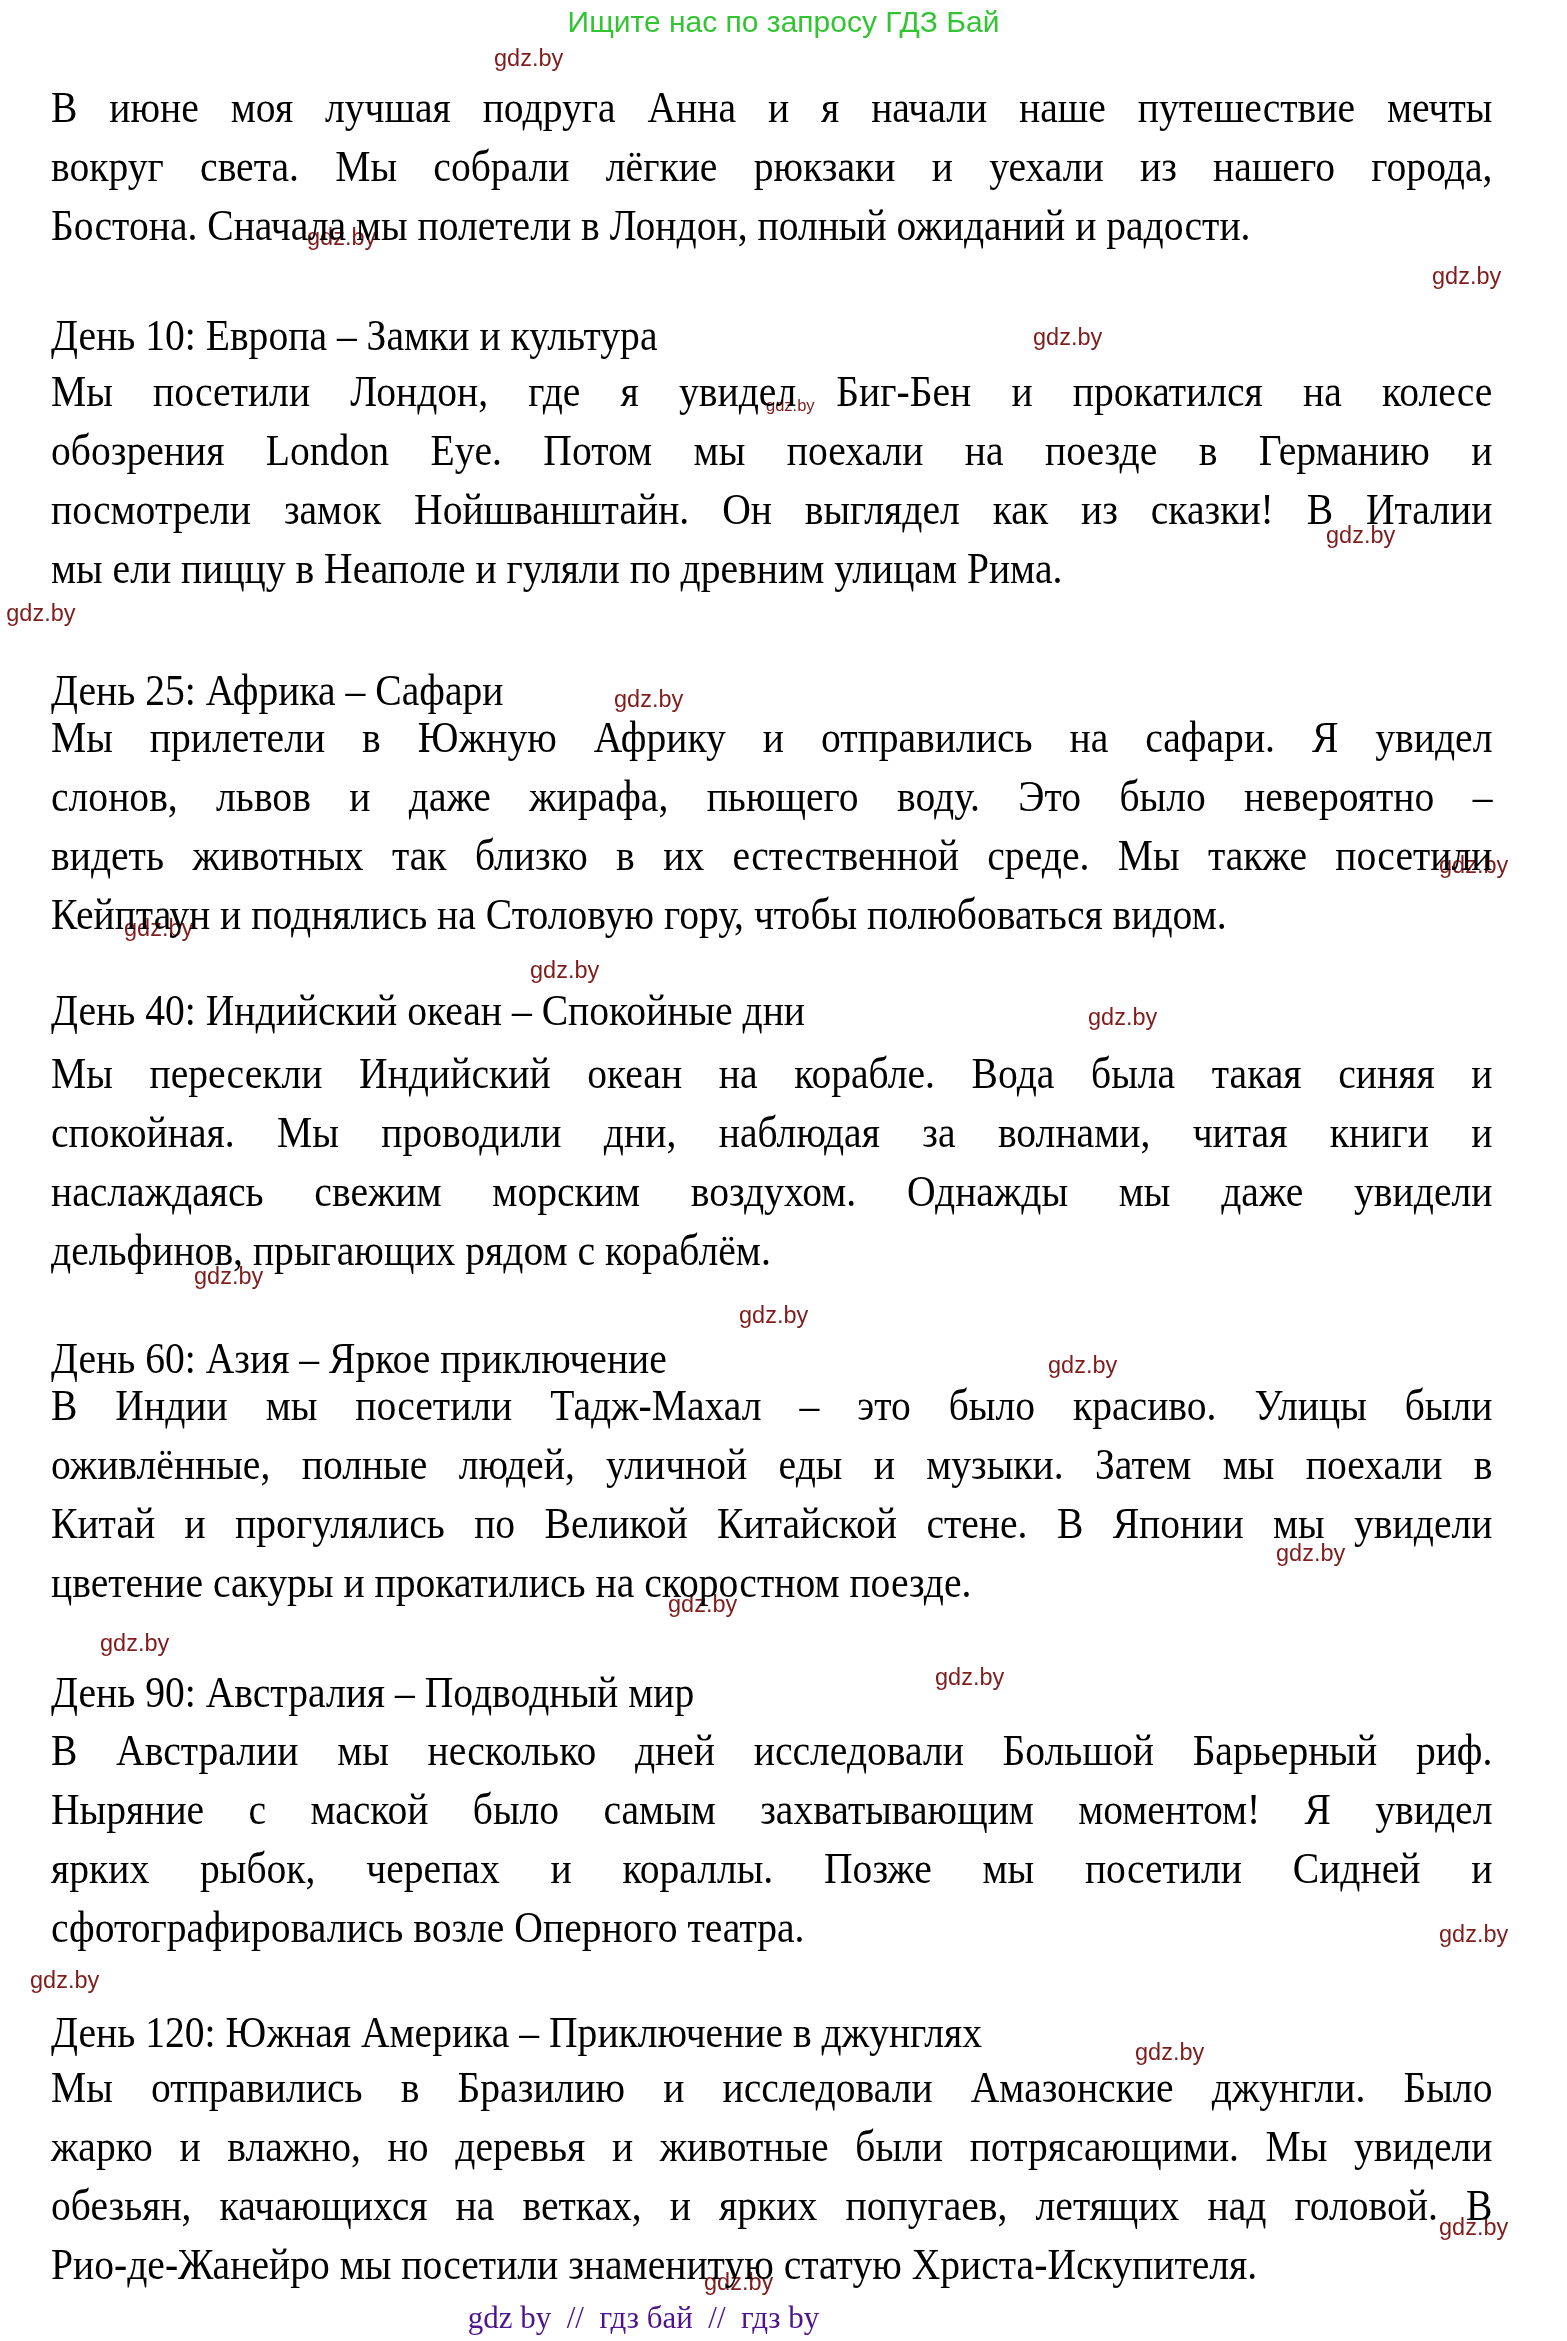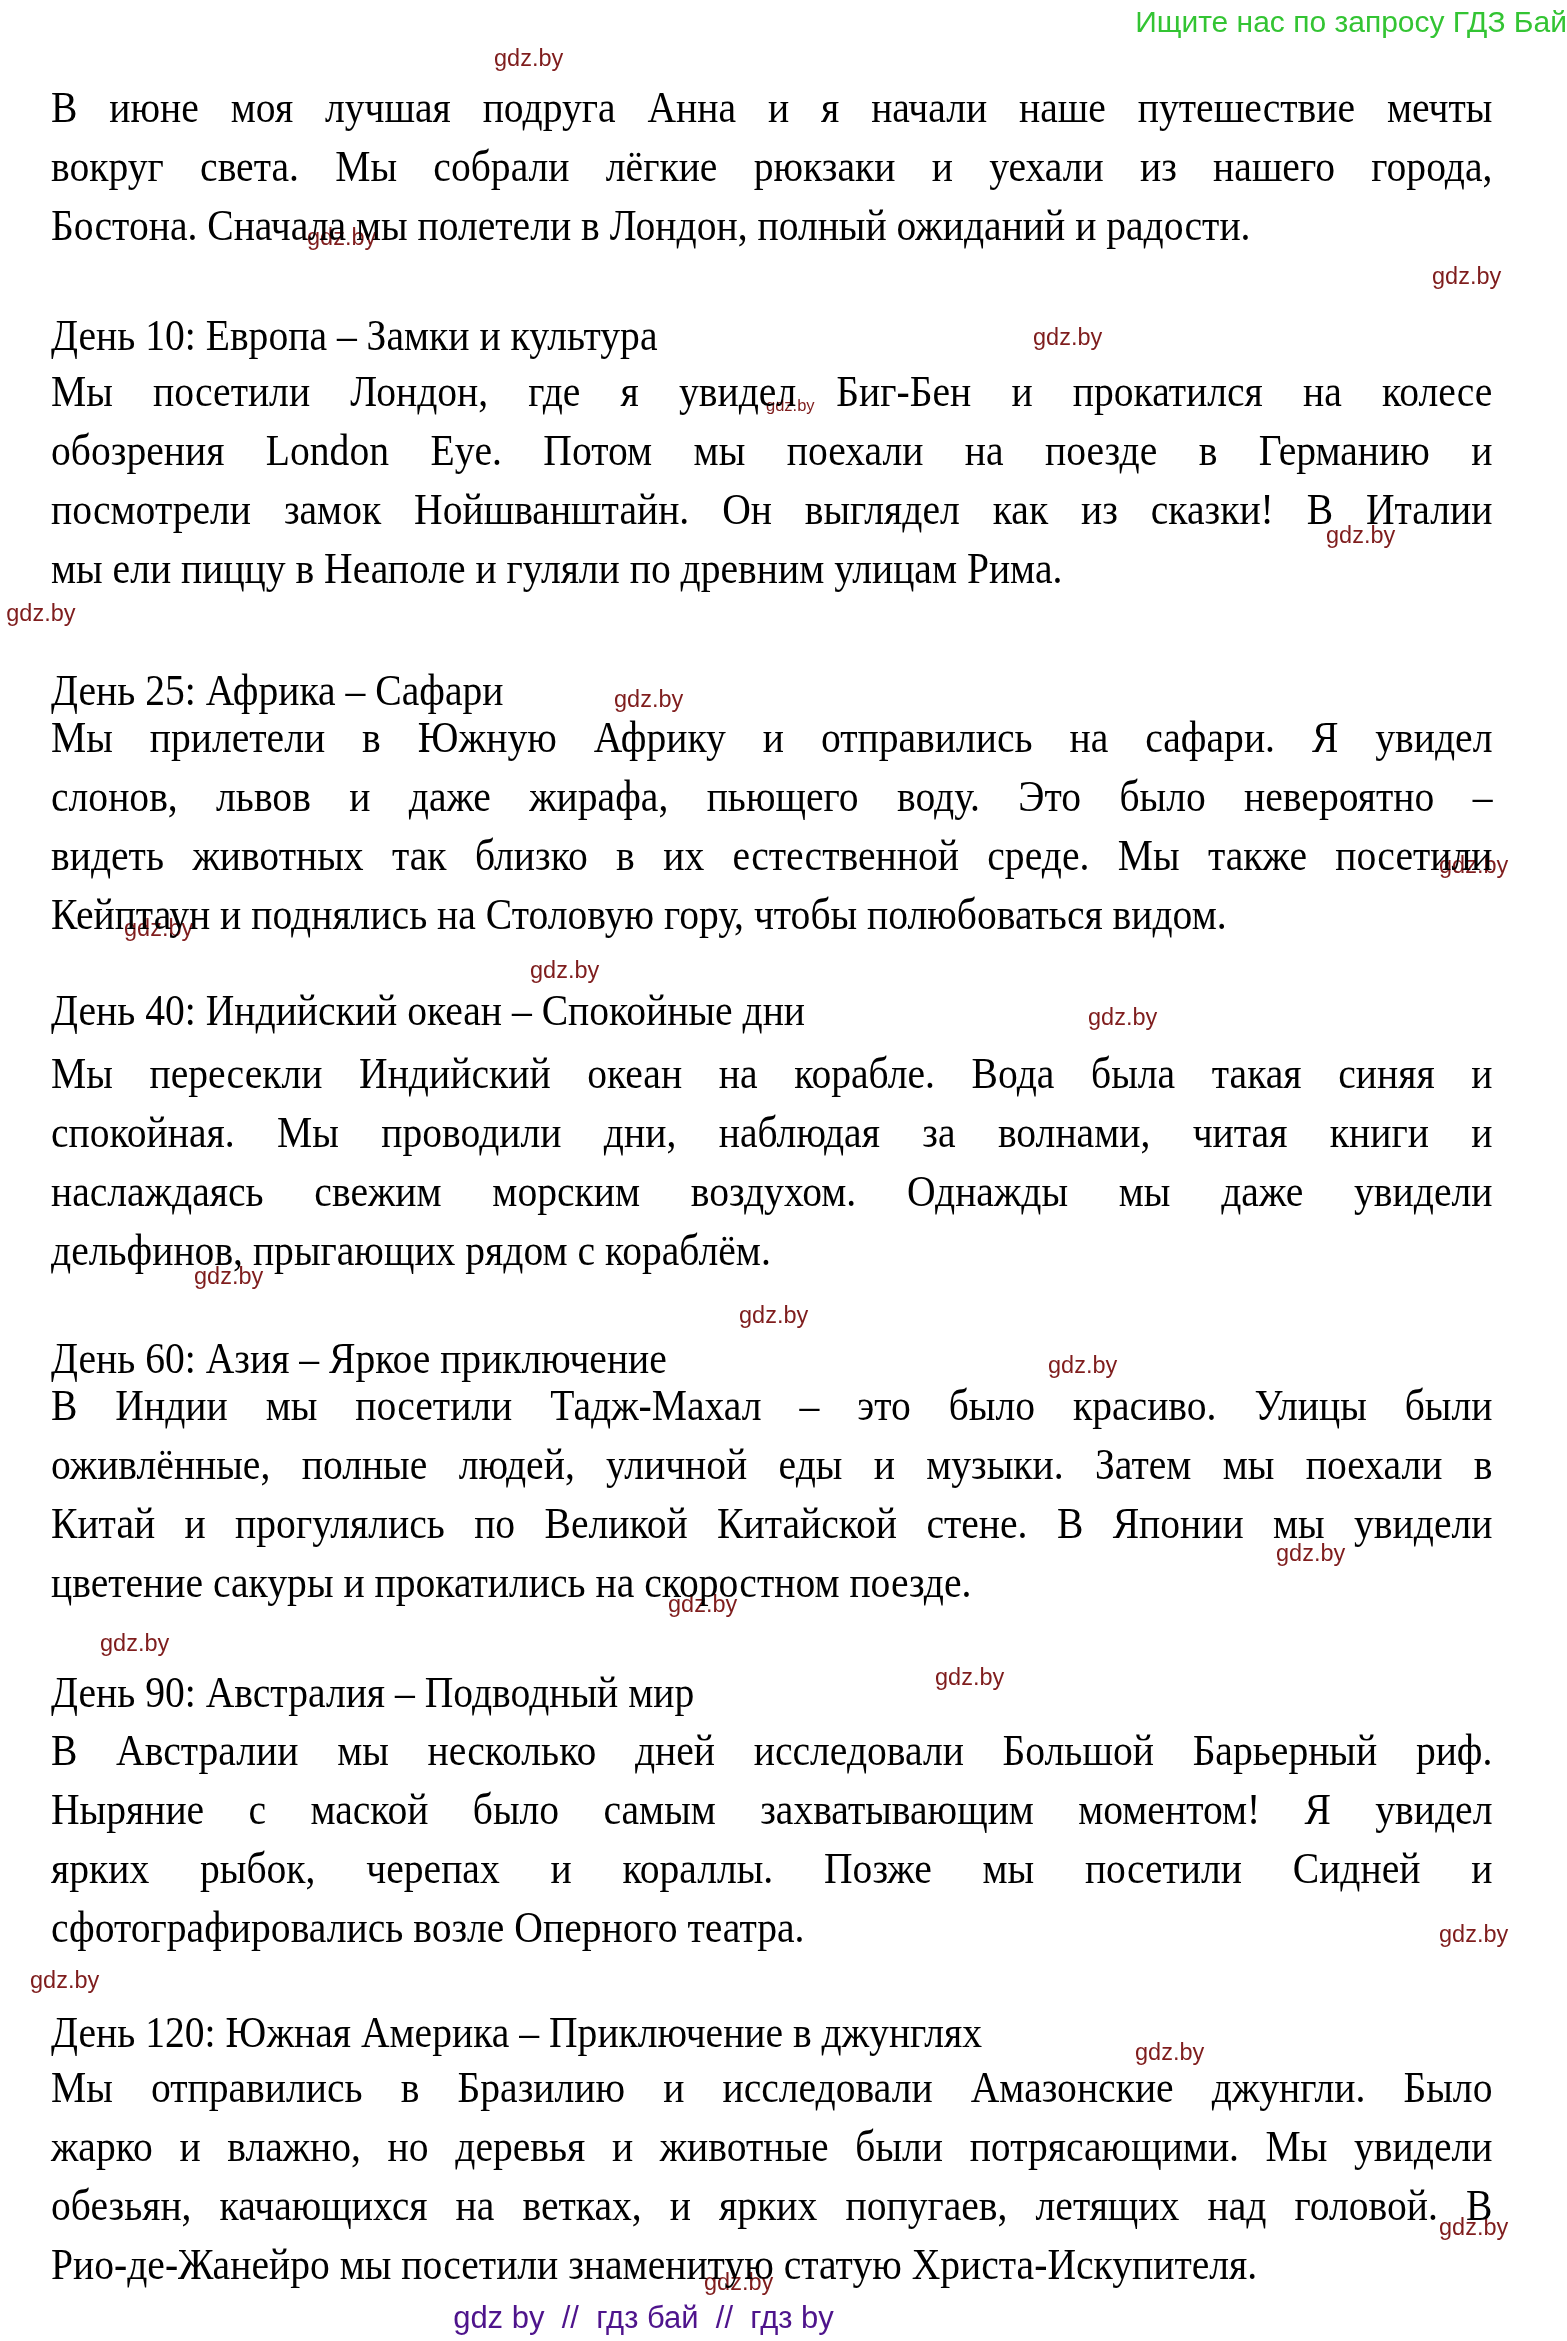--- a/index.html
+++ b/index.html
@@ -8,21 +8,21 @@
     width: 1567px;
     height: 2342px;
     background: #ffffff;
     color: #000000;
     font-family: "Liberation Serif", serif;
     overflow: hidden;
   }
   .promo {
     position: absolute;
     top: 4.7px; left: 0; width: 1567px;
-    text-align: right;
+    text-align: center;
     font-family: "Liberation Sans", sans-serif;
     font-size: 30px;
     font-weight: 500;
     color: #33c433;
   }
   .heading {
     position: absolute;
     left: 51px;
     margin: 0;
     font-size: 45px;
@@ -46,21 +46,21 @@
     font-family: "Liberation Sans", sans-serif;
     font-size: 23.5px;
     color: #7f1d1d;
     white-space: nowrap;
   }
   .wm.small { font-size: 16.5px; }
   .footer {
     position: absolute;
     top: 2300px; left: 0; width: 1287px;
     text-align: center;
-    font-family: Liberation Sans, sans-serif;
+    font-family: Liberation Serif, serif;
     font-size: 31px;
     color: #4e148c;
     white-space: pre;
   }
 </style>
 </head>
 <body>
 
 <div class="page">
 

